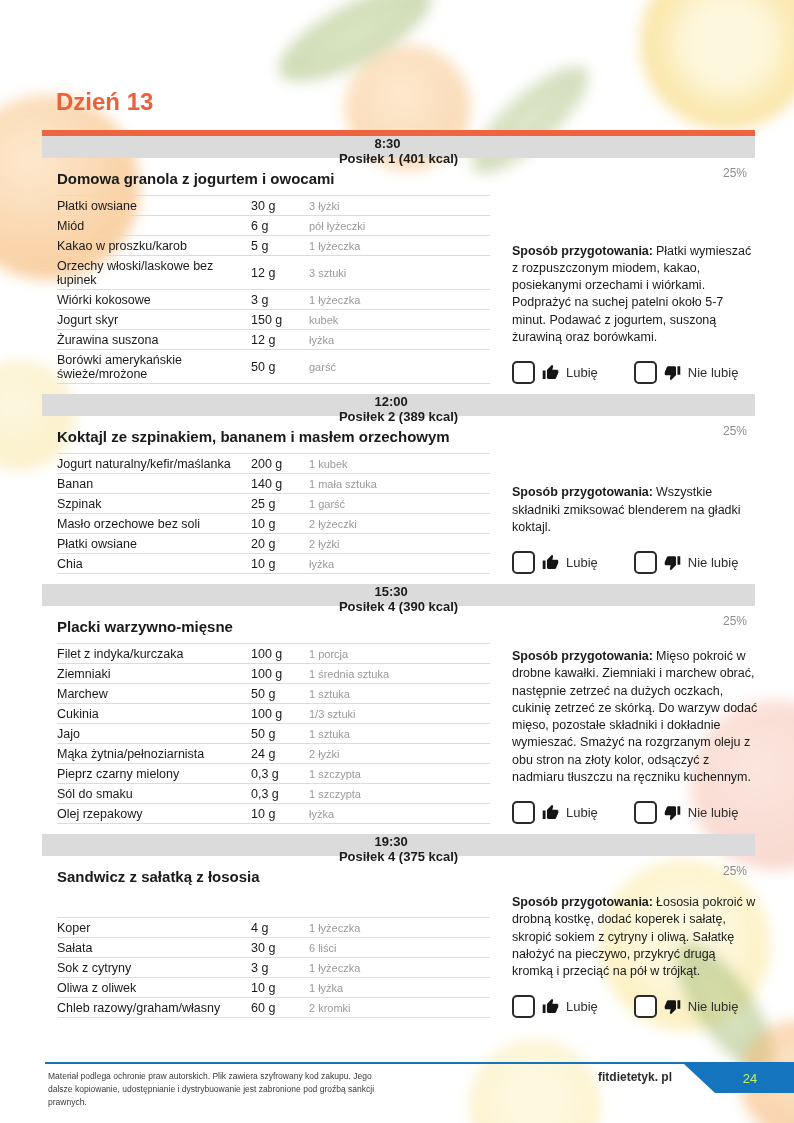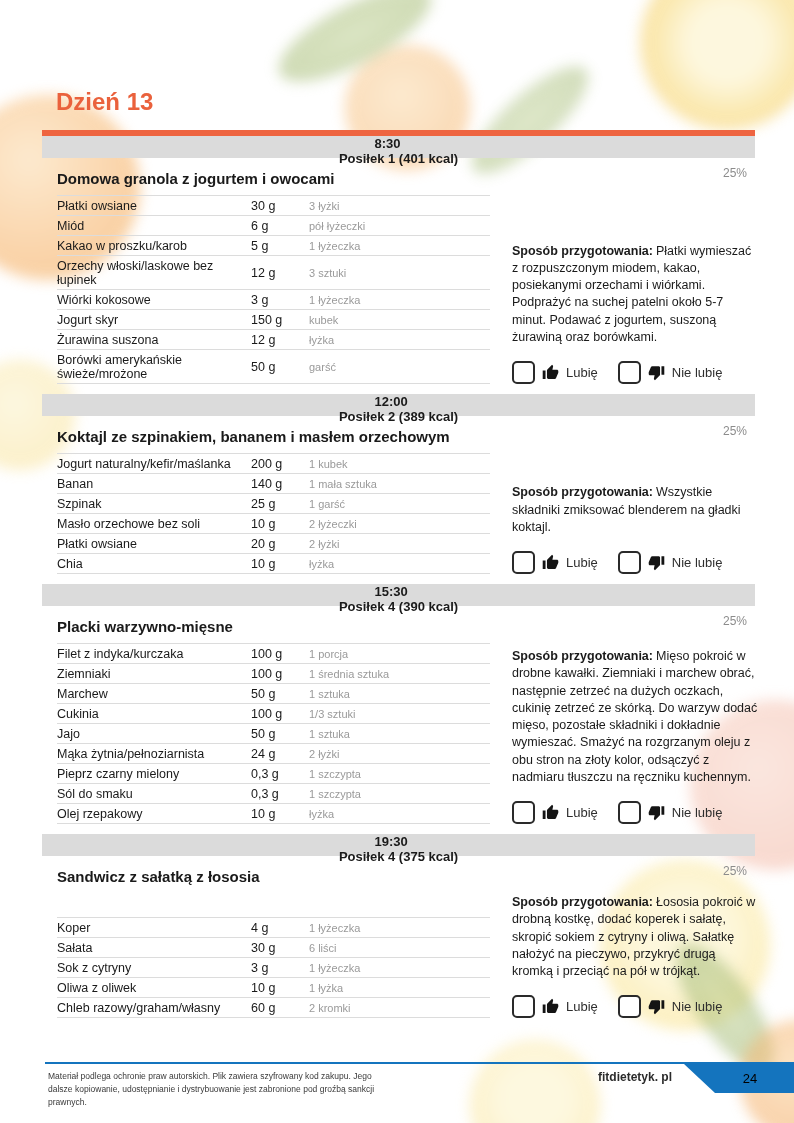--- a/index.html
+++ b/index.html
@@ -45,35 +45,35 @@
   .meal-body{display:flex;align-items:flex-end;padding-left:15px;}
   .ing-table{width:433px;flex:none;border-collapse:collapse;font-size:12.5px;border-top:1px solid #dcdcdc;}
   .ing-table td{border-bottom:1px solid #dcdcdc;padding:2.5px 4px 2.5px 0;vertical-align:middle;}
   td.col-name{width:190px;}
   td.col-amount{width:54px;}
   td.col-measure{color:#9a9a9a;font-size:11px;}
   .vdiv{width:1px;background:#e3e3e3;margin:0 12px 0 9px;flex:none;}
   .right-col{width:246px;flex:none;padding-top:1px;}
   .prep{margin:0;font-size:12.5px;line-height:1.38;}
   .prep strong{margin-right:3px;}
-  .likes{display:flex;margin-top:15px;gap:20px;}
+  .likes{display:flex;margin-top:15px;gap:36px;}
   .like-group{display:flex;align-items:center;gap:7px;cursor:pointer;}
   .checkbox{width:19px;height:19px;border:2px solid #2a2a2a;border-radius:5px;background:#fff;flex:none;}
   .thumb{width:17px;height:17px;flex:none;display:inline-block;}
   .thumb svg{width:17px;height:17px;fill:#141414;display:block;}
   .like-label{font-size:13px;color:#2e2e2e;}
 
   
   .footer{position:absolute;left:0;right:0;top:1062px;height:61px;z-index:2;}
   .footer-line{position:absolute;left:45px;right:0;top:0;height:2px;background:#1474be;}
   .copyright{position:absolute;left:48px;top:8px;width:345px;margin:0;font-size:8.5px;line-height:1.55;color:#3a3a3a;}
   .brand{position:absolute;right:122px;top:8px;font-size:12px;font-weight:bold;color:#2b2b2b;}
   .page-badge{position:absolute;right:0;top:2px;width:110px;height:29px;background:#1474be;
     clip-path:polygon(0 0,100% 0,100% 100%,31px 100%);
-    display:flex;align-items:center;justify-content:center;color:#000000;font-size:13px;}
+    display:flex;align-items:center;justify-content:center;color:#bef264;font-size:13px;}
   .page-badge span{margin-left:22px;}
 </style>
 </head>
 <body>
 
 <div class="page">
 
   <div class="bg bg-o1"></div>
   <div class="bg bg-o2"></div>
   <div class="bg bg-o3"></div>

